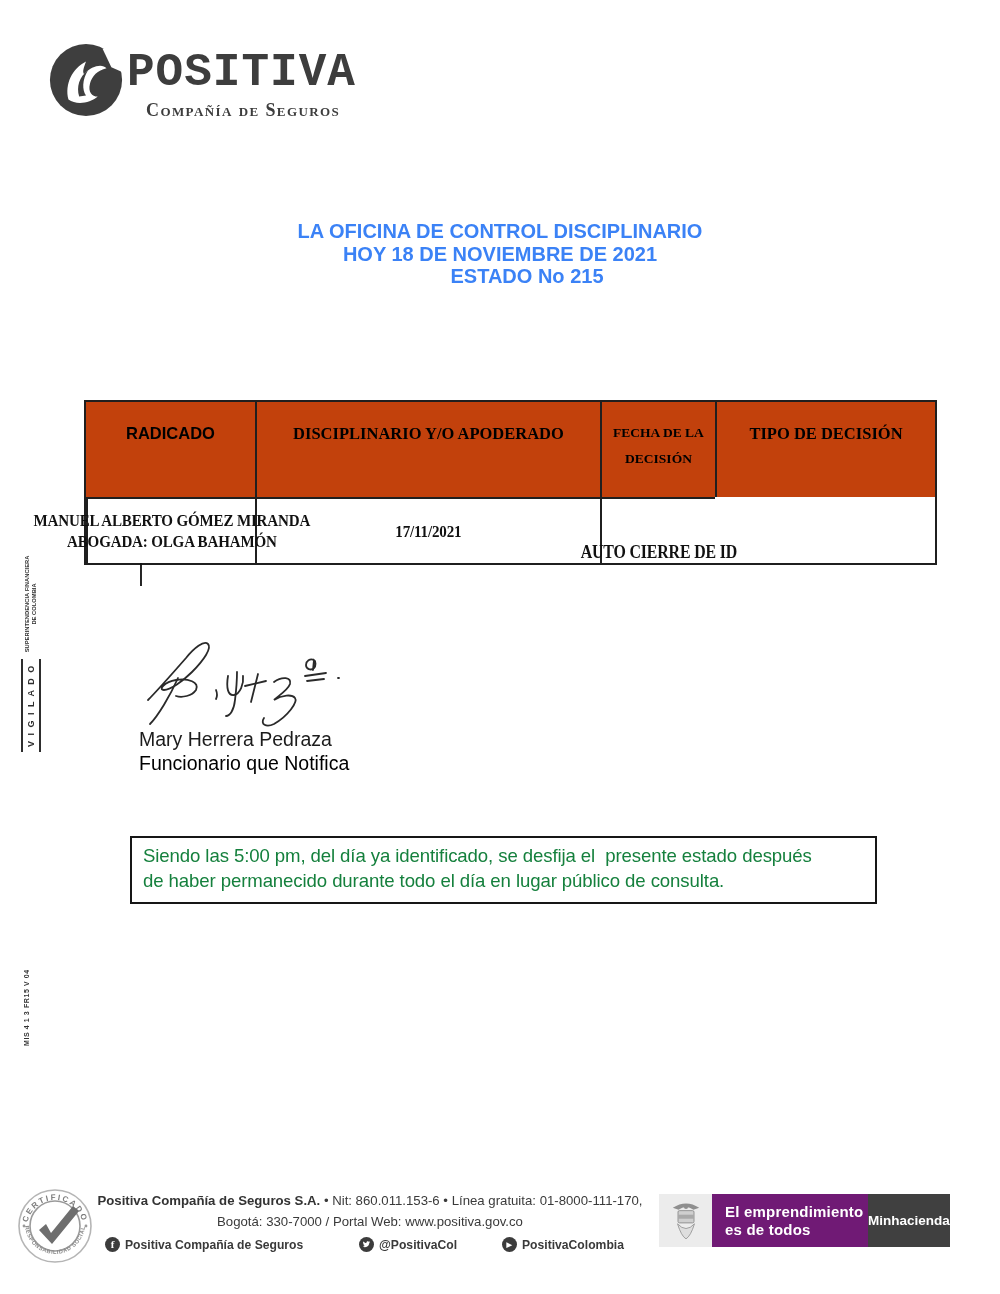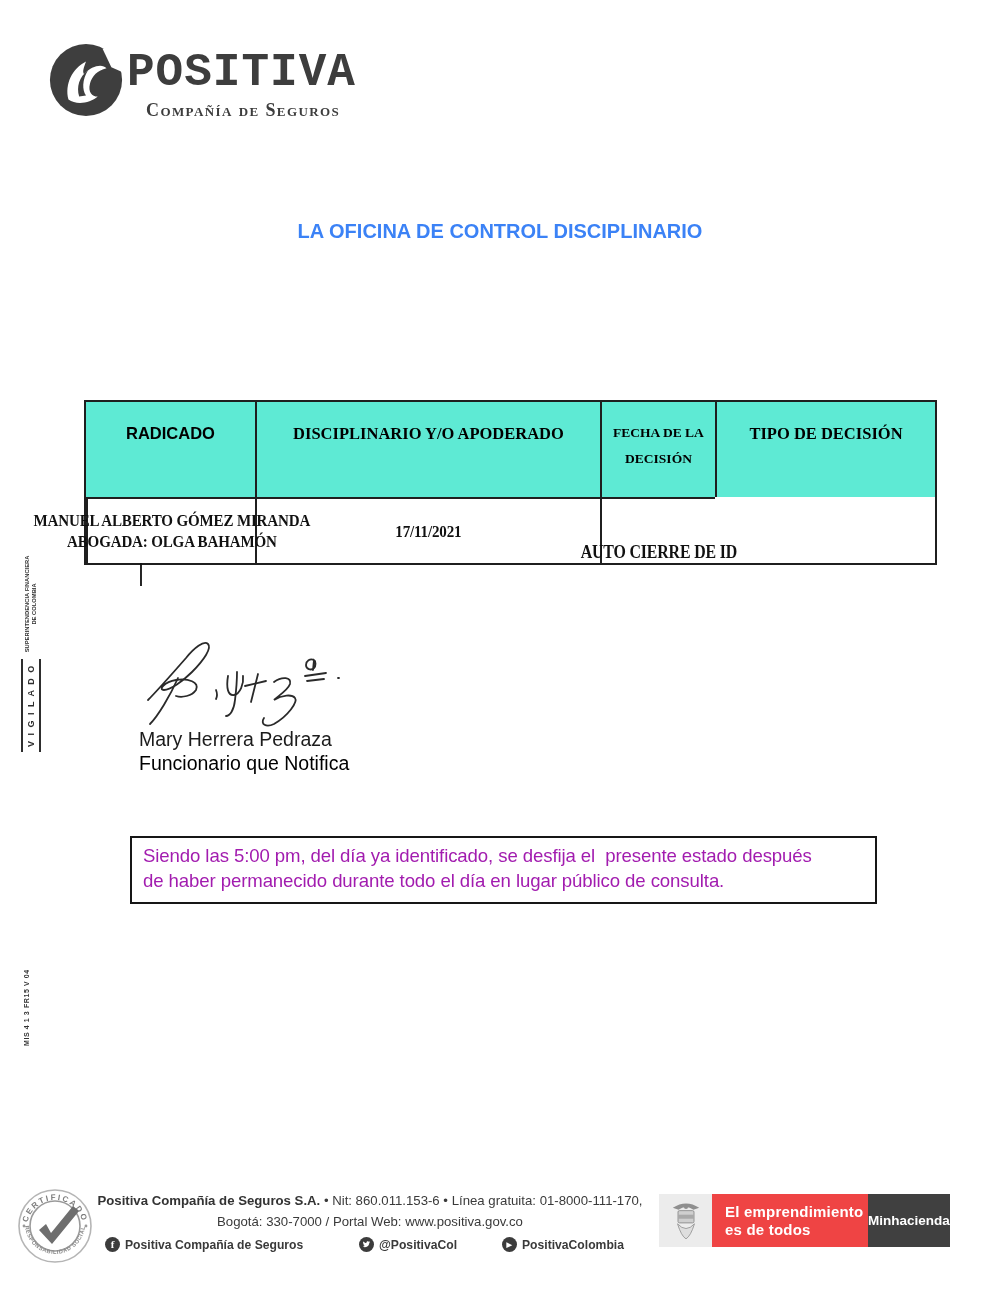--- a/index.html
+++ b/index.html
@@ -14,21 +14,21 @@
              font-variant:small-caps;font-size:18px;color:#3d3d3d;letter-spacing:1.4px;font-weight:600;}
 
   
   .title-block{position:absolute;left:0;right:0;top:220px;text-align:center;
                font-weight:bold;font-size:20px;line-height:22.5px;color:#3b82f6;}
   .title-line3{display:inline-block;position:relative;left:27px;}
 
   
   .doc-table{position:absolute;left:84px;top:400px;width:853px;border:2px solid #1f1f1f;
              box-sizing:border-box;display:grid;grid-template-columns:169px 345px 115px 220px;}
-  .th{background:#5eead4;height:95px;box-sizing:border-box;text-align:center;
+  .th{background:#c2410c;height:95px;box-sizing:border-box;text-align:center;
       font-weight:bold;font-size:16.5px;color:#000;padding-top:22px;}
   .th.small{font-size:13.5px;line-height:26px;padding-top:18px;}
   .td{height:66px;box-sizing:border-box;display:flex;flex-direction:column;
       align-items:center;justify-content:center;font-weight:bold;font-size:17.5px;
       text-align:center;border-top:2px solid #1f1f1f;line-height:21px;}
   .bl{border-left:2px solid #1f1f1f;font-family:Liberation Serif, serif;}
   .cond{display:inline-block;transform:scaleX(0.86);transform-origin:center;
         letter-spacing:-0.2px;white-space:nowrap;}
 
   .cursor-mark{position:absolute;left:138px;top:560px;font-size:23px;color:#111;}
@@ -44,41 +44,41 @@
             letter-spacing:0.6px;white-space:nowrap;}
 
   
   .signature-svg{position:absolute;left:142px;top:634px;}
   .signer{position:absolute;left:139px;top:727px;font-size:19.5px;color:#1c1c1c;line-height:24px;}
   .signer .role{font-weight:normal;color:#000;}
 
   
   .notice-box{position:absolute;left:130px;top:836px;width:747px;box-sizing:border-box;
               border:2px solid #161616;padding:5px 11px 9px;font-size:18.6px;
-              line-height:25px;color:#a21caf;letter-spacing:-0.1px;}
+              line-height:25px;color:#15803d;letter-spacing:-0.1px;}
   .notice-box div{white-space:pre-wrap;}
 
   
   .footer-text{position:absolute;left:95px;top:1190px;width:550px;text-align:center;
                font-size:13.2px;color:#3a3a3a;line-height:21px;}
   .footer-text b{color:#333;}
   .social-row{margin-top:2px;display:flex;justify-content:center;align-items:center;gap:36px;}
   .social-item{display:flex;align-items:center;gap:5px;font-weight:bold;font-size:13.5px;color:#3a3a3a;}
   .social-item .lbl{display:inline-block;transform:scaleX(0.9);transform-origin:left center;white-space:nowrap;}
   .badge{width:15px;height:15px;border-radius:50%;background:#3c3c3c;color:#fff;display:inline-flex;
          align-items:center;justify-content:center;flex:0 0 15px;}
   .badge svg{display:block;}
   .badge .fb{font-family:"Liberation Serif",serif;font-size:11px;font-weight:bold;line-height:1;}
   .badge .yt{font-size:7px;line-height:1;}
 
   .seal-svg{position:absolute;left:15px;top:1184px;}
 
   .gov-banner{position:absolute;left:659px;top:1194px;height:53px;display:flex;}
   .gov-seg1{width:53px;background:#ececec;display:flex;align-items:center;justify-content:center;}
-  .gov-seg2{width:156px;background:#ef4444;color:#fff;display:flex;flex-direction:column;
+  .gov-seg2{width:156px;background:#701a75;color:#fff;display:flex;flex-direction:column;
             justify-content:center;padding-left:13px;box-sizing:border-box;
             font-weight:bold;font-size:15px;line-height:17.5px;letter-spacing:0.2px;}
   .gov-seg3{width:82px;background:#404040;color:#fff;display:flex;align-items:center;
             justify-content:center;font-weight:bold;font-size:13.5px;}
 </style>
 </head>
 <body>
 
 <div class="page">
 
@@ -89,20 +89,22 @@
       <path d="M22,60 C18,44 26,28 40,21 C38,27 36,31 38,34 C46,25 57,23 61,28 C52,30 46,36 44,44 C42,52 46,57 52,57 C44,64 30,66 22,60 Z" fill="#ffffff"></path>
       <path d="M33,57 C30,47 33,37 42,30 C36,40 36,50 40,56 Z" fill="#3e3e3e"></path>
       <path d="M45,52 C43,46 45,40 50,36 C47,42 47,48 50,52 Z" fill="#3e3e3e"></path>
     </svg>
   </div>
   <div class="logo-word">POSITIVA</div>
   <div class="logo-tagline">Compañía de Seguros</div>
 
   <div class="title-block">
     <div>LA OFICINA DE CONTROL DISCIPLINARIO</div>
+    <div>HOY 18 DE NOVIEMBRE DE 2021</div>
+    <div><span class="title-line3">ESTADO No 215</span></div>
   </div>
 
   <div class="doc-table">
     <div class="th">RADICADO</div>
     <div class="th bl">DISCIPLINARIO Y/O APODERADO</div>
     <div class="th bl small">FECHA DE LA DECISIÓN</div>
     <div class="th bl">TIPO DE DECISIÓN</div>
 
     <div class="td bl">
       <span class="cond">MANUEL ALBERTO GÓMEZ MIRANDA</span>

